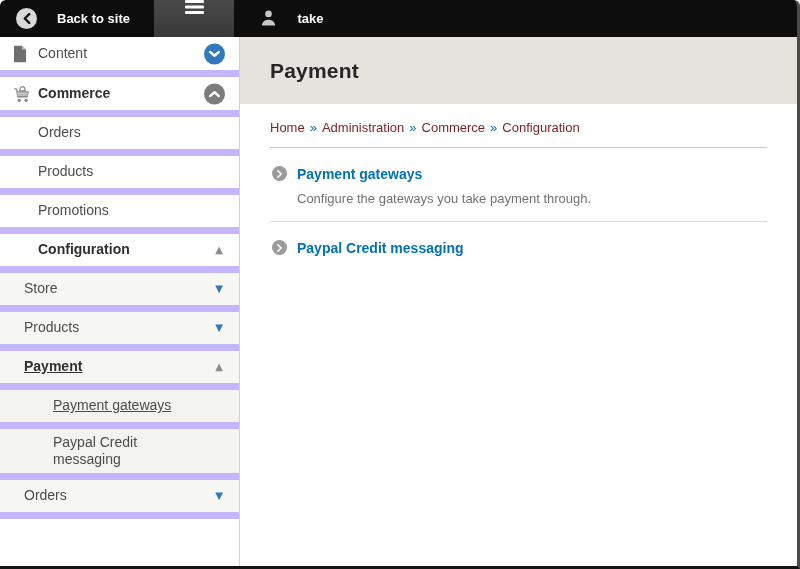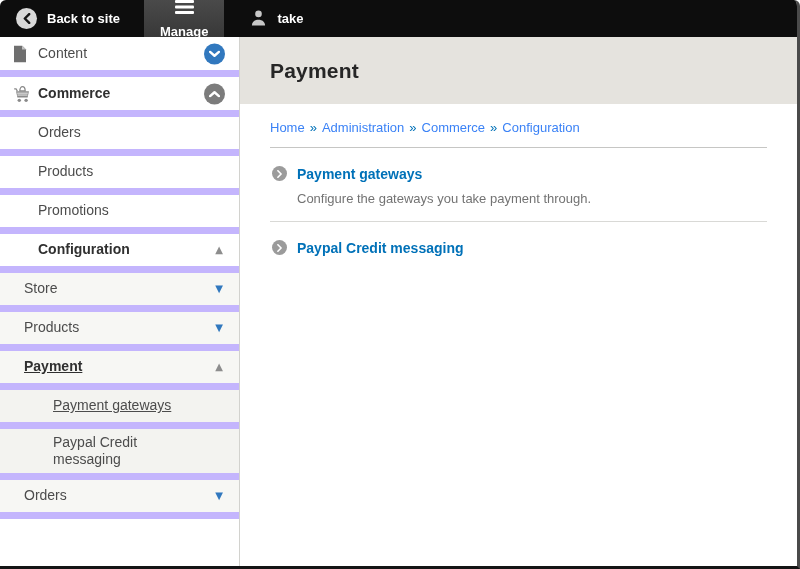--- a/index.html
+++ b/index.html
@@ -19,21 +19,21 @@
     background: #fff;
   }
 
   
   .toolbar {
     height: 37px; flex-shrink: 0;
     background: #0d0d0d;
     display: flex; align-items: stretch;
   }
   .tb-tab {
-    display: flex; align-items: center; gap: 10px;
+    display: flex; align-items: center; gap: 20px;
     padding: 0 16px;
     color: #ffffff; font-size: 13px; font-weight: bold;
     cursor: pointer; white-space: nowrap; text-align: center;
   }
   .tb-tab.manage {
     background: linear-gradient(#4a4a4a, #383838);
     margin-left: 8px;
     flex-direction: column;
   }
   .tb-tab.user { margin-left: 10px; }
@@ -100,21 +100,21 @@
   .content { flex: 1; min-width: 0; display: flex; flex-direction: column; background: #fff; }
   .page-header {
     height: 67px; flex-shrink: 0;
     background: #e5e3de;
     display: flex; align-items: center;
     padding: 0 30px;
   }
   .page-title { font-size: 21px; font-weight: bold; color: #262626; letter-spacing: .2px; }
   .content-body { padding: 16px 30px 0 30px; }
   .breadcrumb { font-size: 13px; color: #0071b8; }
-  .breadcrumb a { color: #3b82f6; text-decoration: none; cursor: pointer; }
+  .breadcrumb a { color: #7f1d1d; text-decoration: none; cursor: pointer; }
   .breadcrumb .sep { margin: 0 5px; }
   .rule { border: none; border-top: 1px solid #c6c6c4; margin-top: 12px; }
   .admin-item { display: flex; align-items: flex-start; gap: 10px; padding: 17px 0 15px 2px; }
   .arrow-circle {
     width: 15px; height: 15px; border-radius: 50%;
     background: #9b9b9b; flex-shrink: 0;
     display: inline-flex; align-items: center; justify-content: center;
     margin-top: 1px;
   }
   .admin-link {

